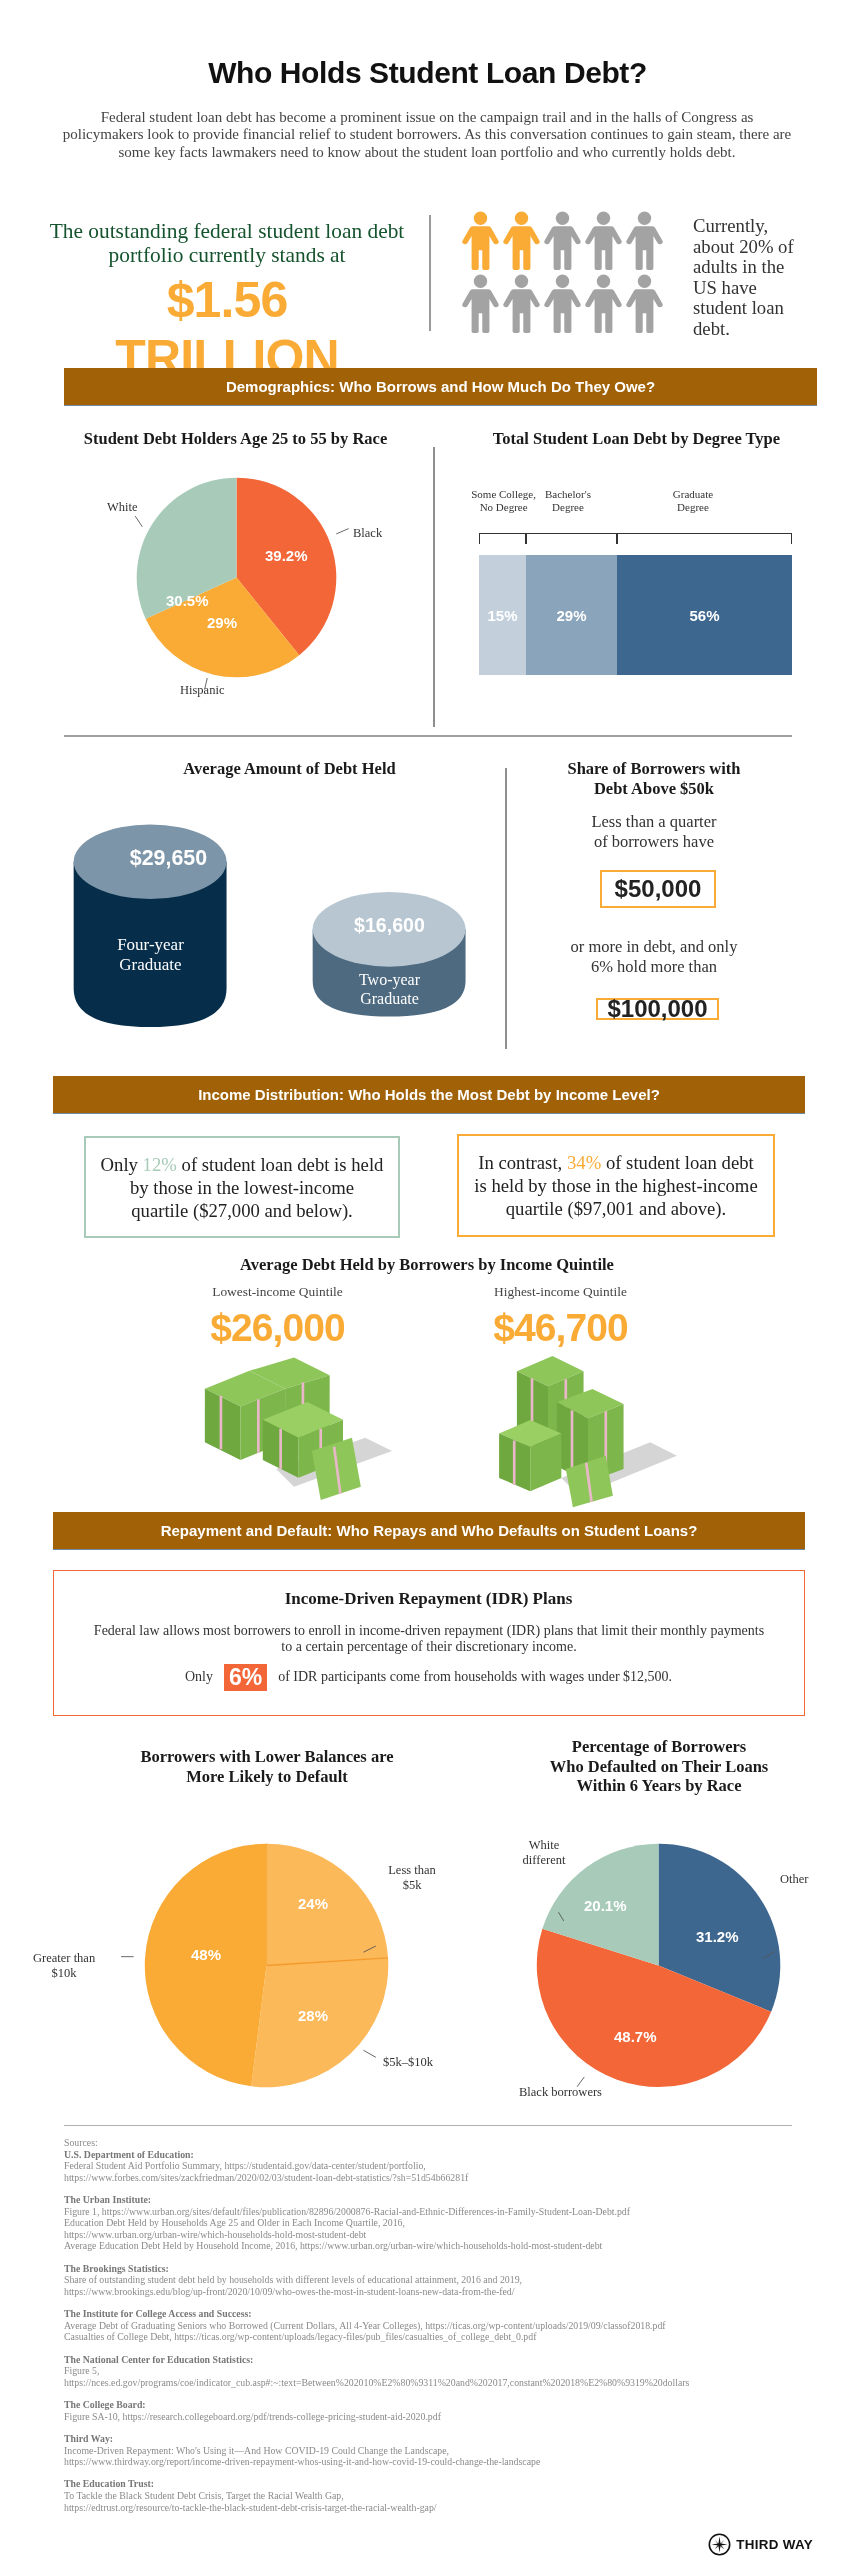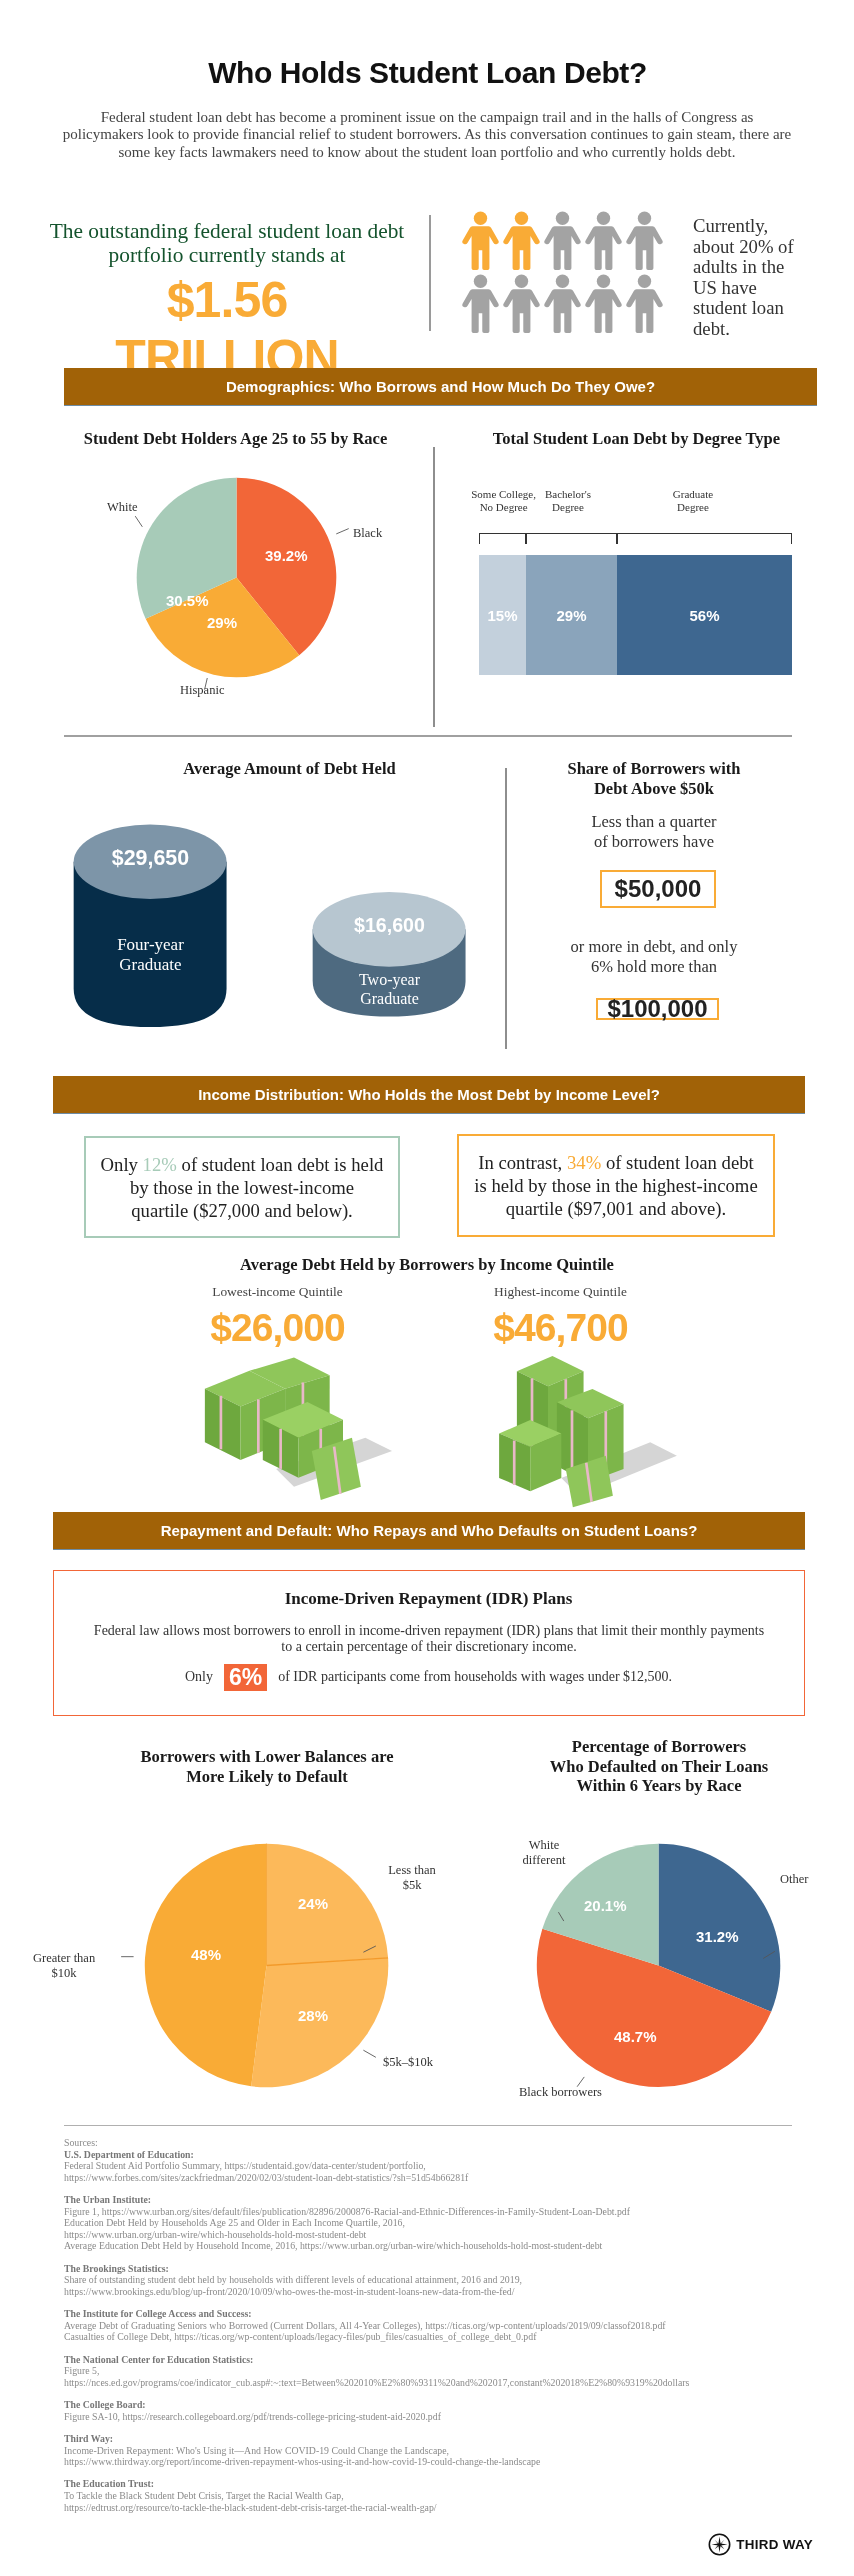--- a/index.html
+++ b/index.html
@@ -157,21 +157,21 @@
   <div class="deg-bar" style="left:138px;width:175px;background:#3e6790;">56%</div>
 </div>
 
 <div class="abs hdivider" style="left:64px;top:735px;width:728px;"></div>
 
 <div class="abs chart-title serif center" style="left:116px;width:347px;top:759px;">Average Amount of Debt Held</div>
 <svg class="abs" style="left:71px;top:824px;" width="160" height="207" viewBox="0 0 180 232">
   <path d="M3,42 L3,185 Q3,228 89,228 Q175,228 175,185 L175,42 Z" fill="#062d49"></path>
   <ellipse cx="89" cy="42" rx="86" ry="42" fill="#7d95a8"></ellipse>
 </svg>
-<div class="abs cyl-value center" style="left:74px;width:153px;top:846px;font-size:21.4px;text-align:center;">$29,650</div>
+<div class="abs cyl-value center" style="left:92px;width:153px;top:846px;font-size:21.4px;text-align:center;">$29,650</div>
 <div class="abs cyl-label" style="left:74px;width:153px;top:935px;font-size:17px;line-height:19.6px;">
   <div>Four-year</div>
   <div>Graduate</div>
 </div>
 <svg class="abs" style="left:310px;top:892px;" width="160" height="128" viewBox="0 0 180 144">
   <path d="M3,42 L3,100 Q3,140 89,140 Q175,140 175,100 L175,42 Z" fill="#4e6a80"></path>
   <ellipse cx="89" cy="42" rx="86" ry="42" fill="#b7c6d0"></ellipse>
 </svg>
 <div class="abs cyl-value center" style="left:313px;width:153px;top:914px;font-size:19.6px;">$16,600</div>
 <div class="abs cyl-label" style="left:313px;width:153px;top:971px;font-size:16px;line-height:18.7px;">

